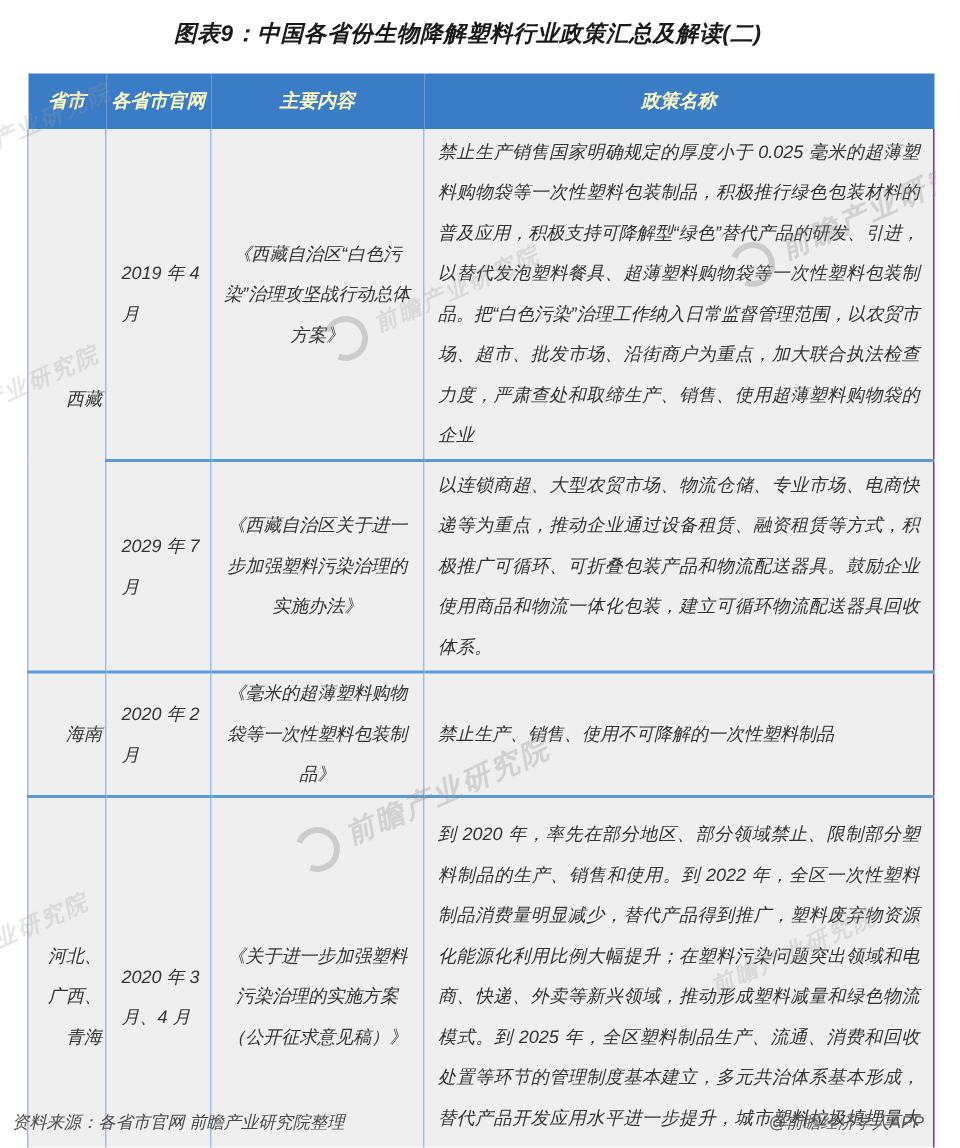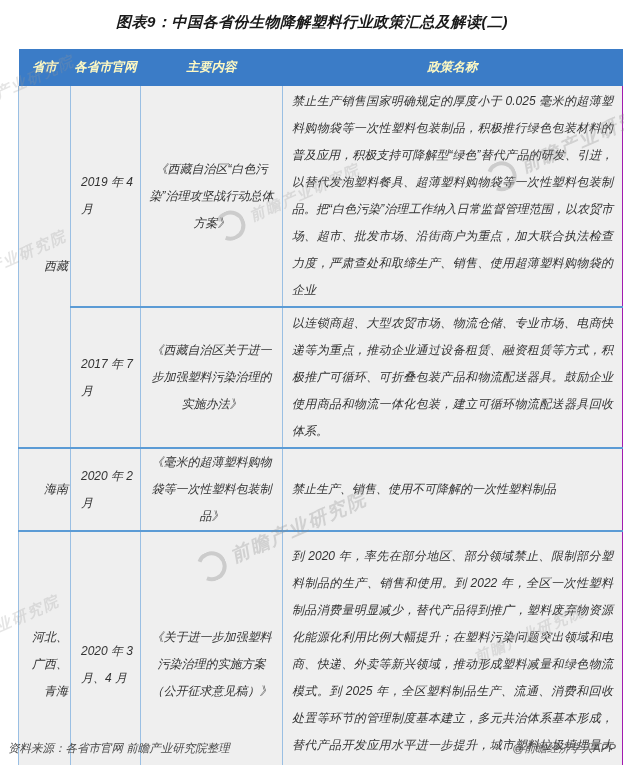--- a/index.html
+++ b/index.html
@@ -82,21 +82,21 @@
       </tr>
     </thead>
     <tbody>
       <tr class="r1">
         <td class="prov" rowspan="2">西藏</td>
         <td class="date">2019 年 4 月</td>
         <td class="policy">《西藏自治区“白色污染”治理攻坚战行动总体方案》</td>
         <td class="content last">禁止生产销售国家明确规定的厚度小于 0.025 毫米的超薄塑料购物袋等一次性塑料包装制品，积极推行绿色包装材料的普及应用，积极支持可降解型“绿色”替代产品的研发、引进，以替代发泡塑料餐具、超薄塑料购物袋等一次性塑料包装制品。把“白色污染”治理工作纳入日常监督管理范围，以农贸市场、超市、批发市场、沿街商户为重点，加大联合执法检查力度，严肃查处和取缔生产、销售、使用超薄塑料购物袋的企业</td>
       </tr>
       <tr class="r2">
-        <td class="date">2017 年 7 月</td>
+        <td class="date">2029 年 7 月</td>
         <td class="policy">《西藏自治区关于进一步加强塑料污染治理的实施办法》</td>
         <td class="content last">以连锁商超、大型农贸市场、物流仓储、专业市场、电商快递等为重点，推动企业通过设备租赁、融资租赁等方式，积极推广可循环、可折叠包装产品和物流配送器具。鼓励企业使用商品和物流一体化包装，建立可循环物流配送器具回收体系。</td>
       </tr>
       <tr class="r3">
         <td class="prov">海南</td>
         <td class="date">2020 年 2 月</td>
         <td class="policy">《毫米的超薄塑料购物袋等一次性塑料包装制品》</td>
         <td class="content last">禁止生产、销售、使用不可降解的一次性塑料制品</td>
       </tr>
       <tr class="r4">

